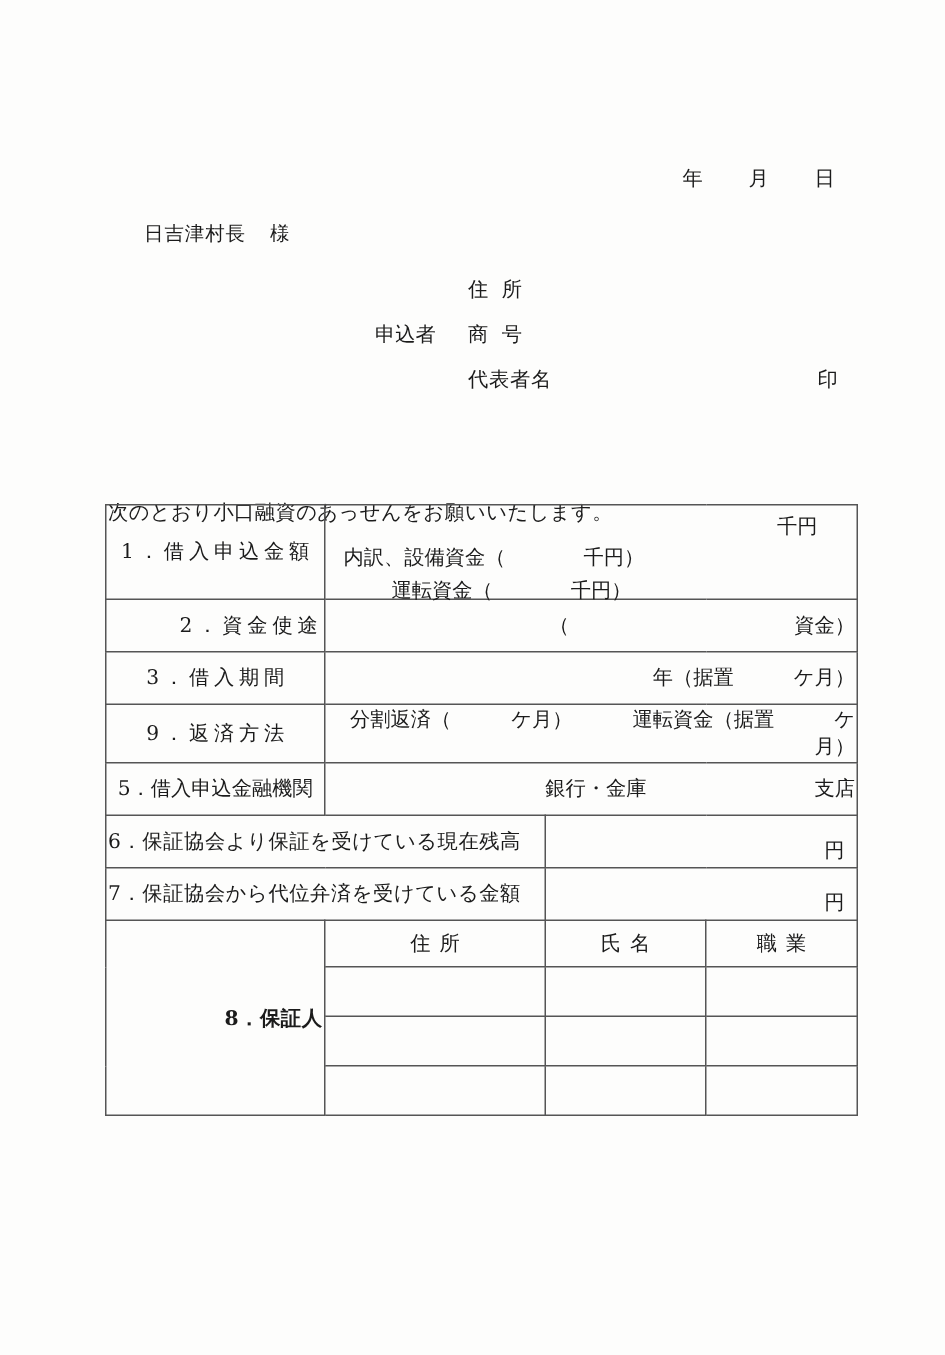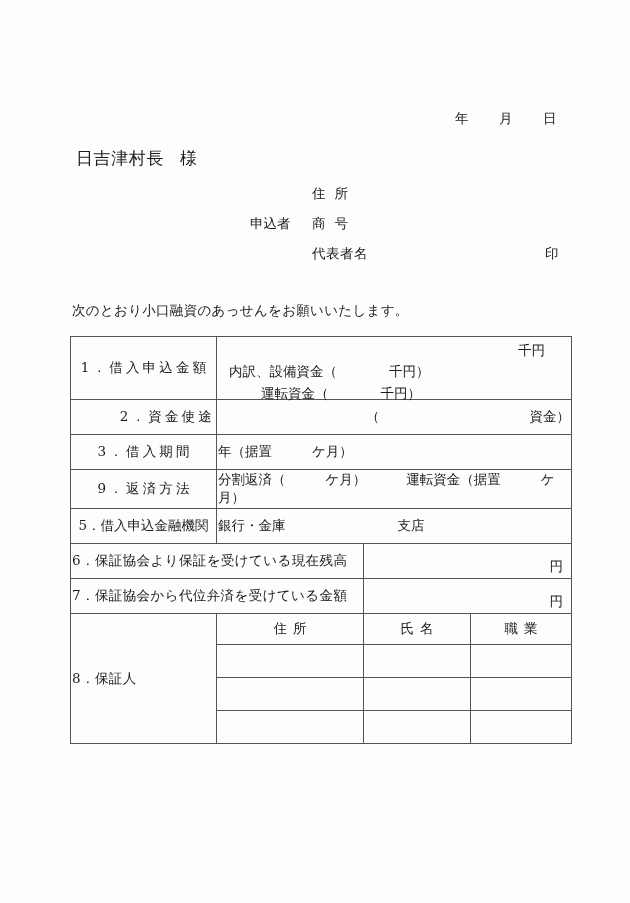--- a/index.html
+++ b/index.html
@@ -36,23 +36,23 @@
     top: 110px;
     font-size: 13.5px;
     white-space: nowrap;
   }
   .date-line span { display: inline-block; }
   .date-line .y { width: 44px; }
   .date-line .m { width: 44px; }
 
   .addressee {
     position: absolute;
-    left: 76px;
+    left: 96px;
     top: 147px;
-    font-size: 17px;
+    font-size: 13px;
     letter-spacing: 0.6px;
     white-space: nowrap;
   }
   .addressee .honorific { margin-left: 16px; }
 
   .applicant {
     position: absolute;
     left: 250px;
     top: 178px;
     font-size: 13.5px;
@@ -87,21 +87,21 @@
     right: 0;
     top: 277px;
     text-align: center;
     font-size: 18px;
     font-weight: bold;
     letter-spacing: 1px;
   }
   .lead {
     position: absolute;
     left: 72px;
-    top: 302px;
+    top: 333px;
     font-size: 13.5px;
     letter-spacing: 0.3px;
     white-space: nowrap;
   }
 
   
   .form-table {
     position: absolute;
     left: 70px;
     top: 336px;
@@ -118,21 +118,21 @@
   .lbl {
     text-align: center;
     white-space: nowrap;
     padding: 0 6px;
   }
   .lbl-spread {
     letter-spacing: 3.2px;
     text-indent: 3.2px;
   }
   .val { padding: 0 10px; }
-  .val-center { text-align: left; }
+  .val-center { text-align: right; }
 
   .r1-l { height: 60px; }
   .r1-r {
     position: relative;
     height: 60px;
     padding: 0;
   }
   .r1-unit {
     position: absolute;
     right: 26px;
@@ -170,23 +170,24 @@
     height: 32px;
     position: relative;
   }
   .r67-unit {
     position: absolute;
     right: 8px;
     bottom: 2px;
   }
 
   .g-label {
-    text-align: left;
+    text-align: right;
     letter-spacing: 0.4px;
     white-space: nowrap;
+    font-weight: bold;
   }
   .g-head {
     height: 28px;
     text-align: center;
     letter-spacing: 6px;
     text-indent: 6px;
   }
   .g-cell { height: 30px; }
 
   .indent-paren { padding-left: 12px; }

